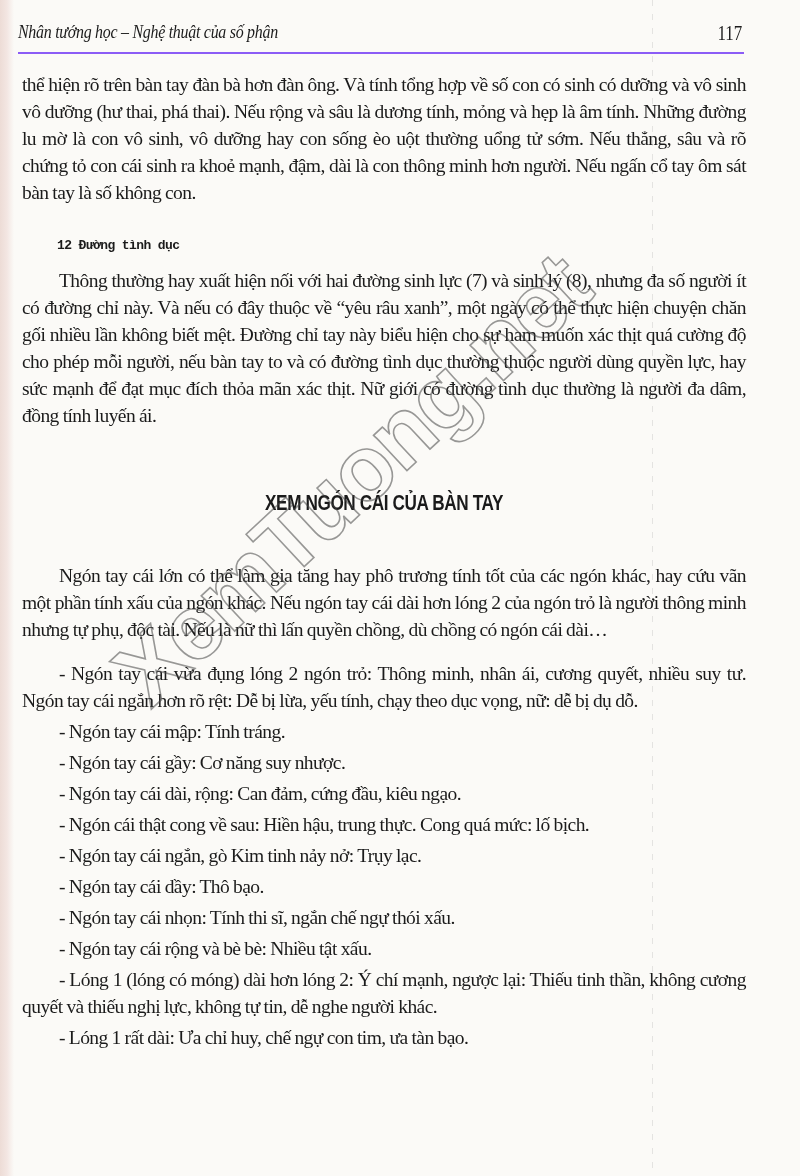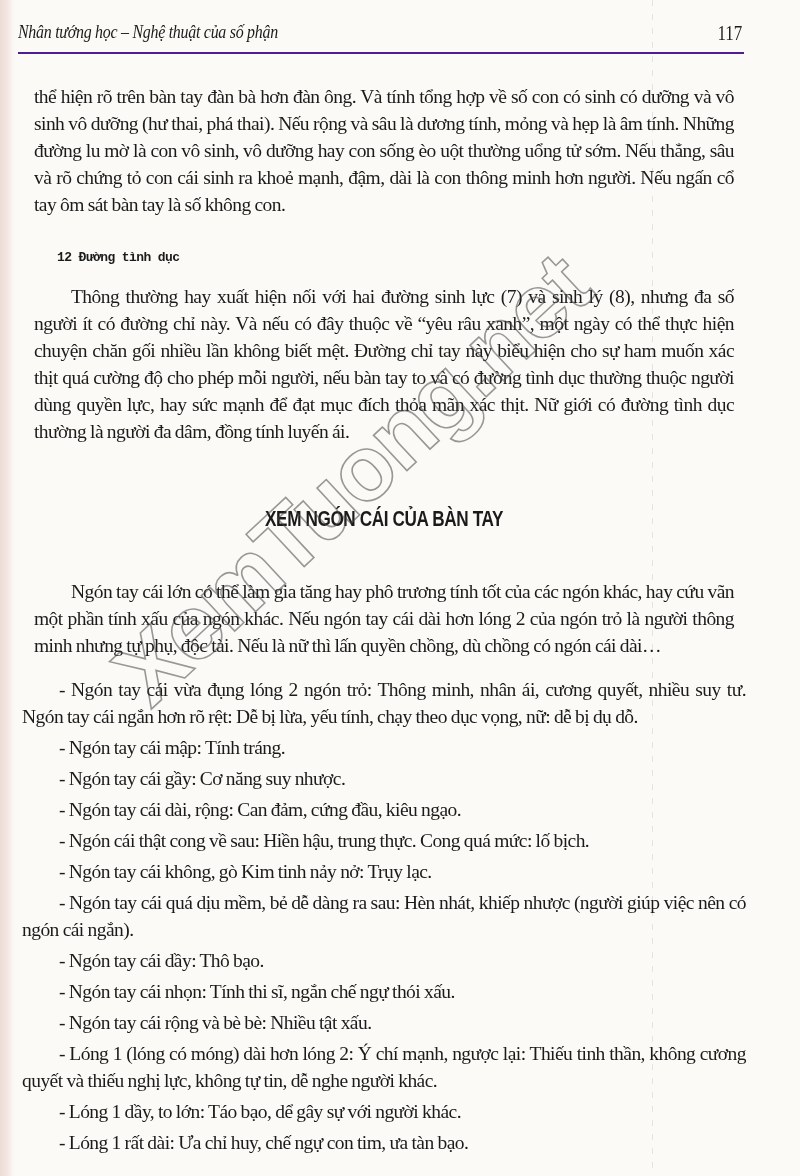--- a/index.html
+++ b/index.html
@@ -15,38 +15,38 @@
     .left-edge {
       position: absolute; left: 0; top: 0; width: 14px; height: 1176px;
       background: linear-gradient(to right, #eddcd6 0%, #f3e6e2 50%, #fbfaf7 100%);
     }
     .gutter-line {
       position: absolute; left: 652px; top: 0; width: 1px; height: 1176px;
       background: repeating-linear-gradient(to bottom, rgba(160,160,160,0.25) 0 6px, transparent 6px 14px);
     }
     .header {
       position: absolute; left: 18px; top: 18px; width: 726px; height: 34px;
-      border-bottom: 2px solid #4c1d95;
+      border-bottom: 2px solid #8b5cf6;
     }
     .header-title {
       position: absolute; left: 0; top: 4px;
       font-style: italic; font-size: 18.5px; letter-spacing: -0.3px;
       transform: scaleX(0.86); transform-origin: left center;
       white-space: nowrap;
     }
     .page-number {
       position: absolute; right: 2px; top: 4px; font-size: 20px;
       transform: scaleX(0.85); transform-origin: right center;
     }
     .content {
       position: absolute; left: 22px; top: 71px; width: 724px;
       font-size: 19.5px; line-height: 27px;
     }
     .para {
-      margin: 12px; text-align: justify; text-align-last: left;
+      margin: 0; text-align: justify; text-align-last: left;
       letter-spacing: -0.55px; word-spacing: -0.5px;
     }
     .indent { text-indent: 37px; }
     .section-heading {
       margin: 26px 0 8px 35px; font-weight: bold; font-size: 13px;
       letter-spacing: -0.6px;
       font-family: Liberation Mono, monospace;
     }
     .chapter-heading {
       margin: 60px 0 46px 0; text-align: center; font-family: "Liberation Sans", "DejaVu Sans", sans-serif;
@@ -85,24 +85,22 @@
 
   <div class="chapter-heading">XEM NGÓN CÁI CỦA BÀN TAY</div>
   <p class="para indent">Ngón tay cái lớn có thể làm gia tăng hay phô trương tính tốt của các ngón khác, hay cứu vãn một phần tính xấu của ngón khác. Nếu ngón tay cái dài hơn lóng 2 của ngón trỏ là người thông minh nhưng tự phụ, độc tài. Nếu là nữ thì lấn quyền chồng, dù chồng có ngón cái dài…</p>
 
   <div>
     <p class="para indent item first">- Ngón tay cái vừa đụng lóng 2 ngón trỏ: Thông minh, nhân ái, cương quyết, nhiều suy tư. Ngón tay cái ngắn hơn rõ rệt: Dễ bị lừa, yếu tính, chạy theo dục vọng, nữ: dễ bị dụ dỗ.</p>
     <p class="para indent item">- Ngón tay cái mập: Tính tráng.</p>
     <p class="para indent item">- Ngón tay cái gầy: Cơ năng suy nhược.</p>
     <p class="para indent item">- Ngón tay cái dài, rộng: Can đảm, cứng đầu, kiêu ngạo.</p>
     <p class="para indent item">- Ngón cái thật cong về sau: Hiền hậu, trung thực. Cong quá mức: lố bịch.</p>
-    <p class="para indent item">- Ngón tay cái không, gò Kim tinh nảy nở: Trụy lạc.</p>
-    <p class="para indent item">- Ngón tay cái quá dịu mềm, bẻ dễ dàng ra sau: Hèn nhát, khiếp nhược (người giúp việc nên có ngón cái ngắn).</p>
+    <p class="para indent item">- Ngón tay cái ngắn, gò Kim tinh nảy nở: Trụy lạc.</p>
     <p class="para indent item">- Ngón tay cái dầy: Thô bạo.</p>
     <p class="para indent item">- Ngón tay cái nhọn: Tính thi sĩ, ngắn chế ngự thói xấu.</p>
     <p class="para indent item">- Ngón tay cái rộng và bè bè: Nhiều tật xấu.</p>
     <p class="para indent item">- Lóng 1 (lóng có móng) dài hơn lóng 2: Ý chí mạnh, ngược lại: Thiếu tinh thần, không cương quyết và thiếu nghị lực, không tự tin, dễ nghe người khác.</p>
-    <p class="para indent item">- Lóng 1 dầy, to lớn: Táo bạo, dể gây sự với người khác.</p>
     <p class="para indent item">- Lóng 1 rất dài: Ưa chỉ huy, chế ngự con tim, ưa tàn bạo.</p>
   </div>
 </div>
 
 <div class="watermark">XemTuong.net</div>
 
 </body></html>

